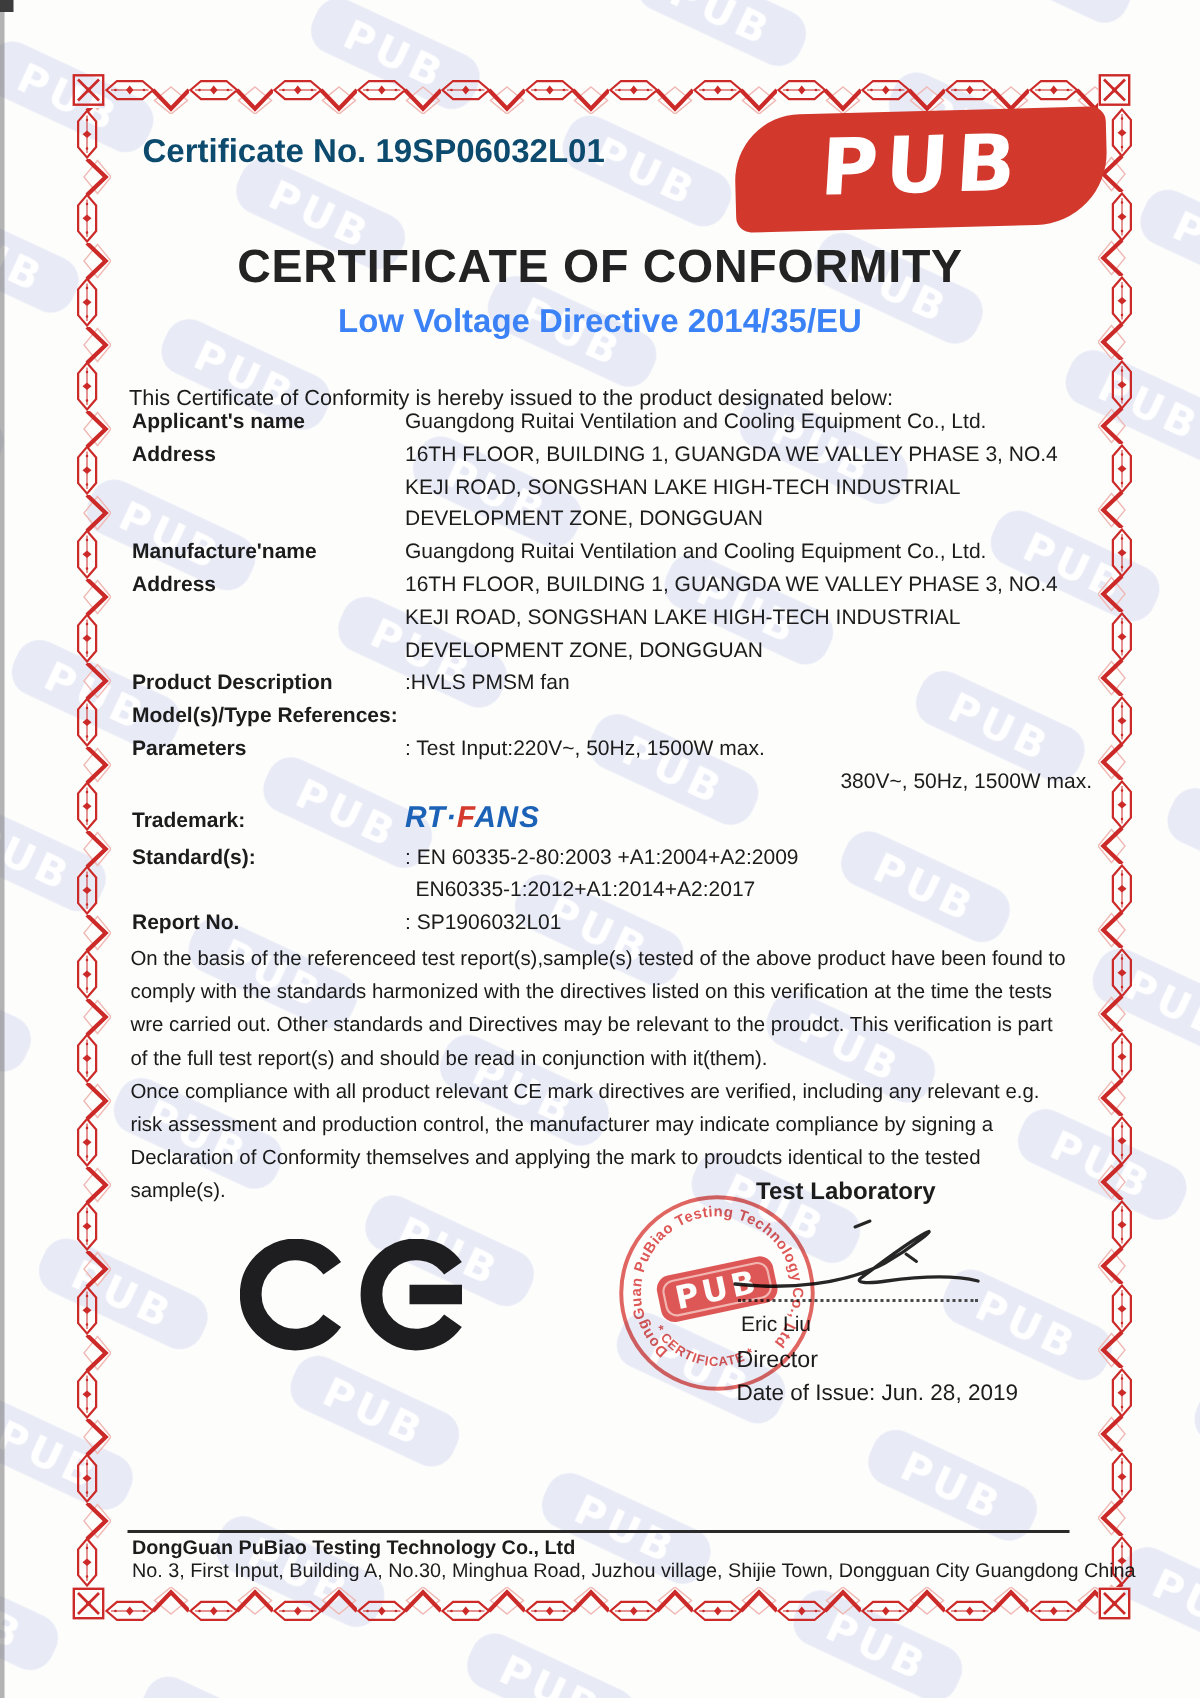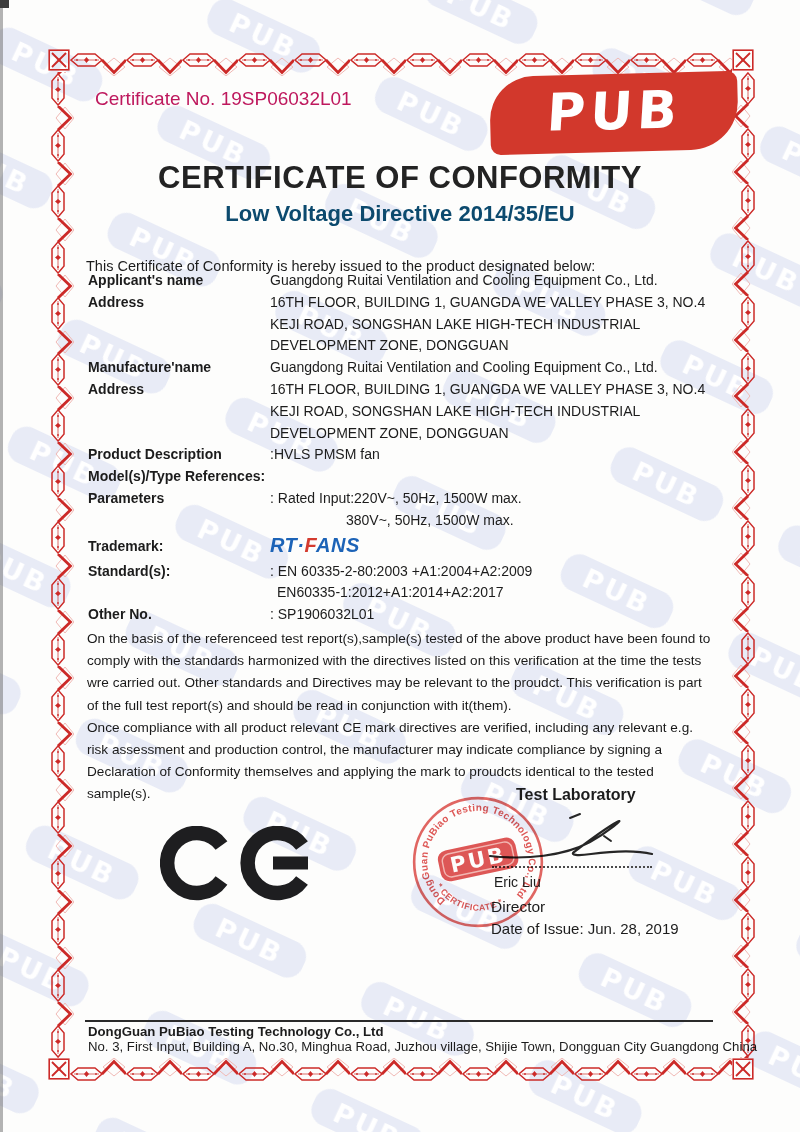--- a/index.html
+++ b/index.html
@@ -18,53 +18,53 @@
   .strip-bottom{left:70px;top:1058px;}
   .strip-bottom svg{transform:scaleY(-1);}
   .strip-left{left:48px;top:72px;width:26px;height:986px;}
   .strip-left svg{transform-origin:0 0;transform:rotate(-90deg) translate(-986px,0);}
   .strip-right{left:732px;top:72px;width:26px;height:986px;}
   .strip-right svg{transform-origin:0 0;transform:rotate(90deg) translate(0,-26px);}
   .corner{position:absolute;z-index:1;}
   .c-tl{left:48px;top:49px;} .c-tr{left:732px;top:49px;}
   .c-bl{left:48px;top:1058px;} .c-br{left:732px;top:1058px;}
   
-  .cert-no{position:absolute;left:95px;top:88px;z-index:2;font-size:19px;font-weight:normal;color:#be185d;}
+  .cert-no{position:absolute;left:95px;top:88px;z-index:2;font-size:22px;font-weight:bold;color:#0c4a6e;}
   .pub-logo{position:absolute;left:490px;top:74px;width:248px;height:78px;z-index:2;
             background:#d2382c;border-radius:44px 10px 48px 10px;transform:rotate(-1.5deg);
             display:flex;align-items:center;justify-content:center;}
   .pub-logo .pub-word{color:#ffffff;font-weight:bold;font-size:52px;line-height:1;
             letter-spacing:5px;transform:skewX(-5deg);padding-bottom:4px;
             font-family:"DejaVu Sans",sans-serif;}
   
   .title{position:absolute;left:70px;top:160px;width:660px;z-index:2;text-align:center;
          font-size:31px;font-weight:bold;color:#232323;letter-spacing:.5px;}
   .subtitle{position:absolute;left:70px;top:201px;width:660px;z-index:2;text-align:center;
-         font-size:22px;font-weight:bold;color:#0c4a6e;}
+         font-size:22px;font-weight:bold;color:#3b82f6;}
   .intro{position:absolute;left:86px;top:246px;z-index:2;font-size:14.5px;margin-top:12px;}
   
   .fields{position:absolute;left:88px;top:270px;width:640px;z-index:2;font-size:14px;line-height:21.8px;}
   .frow{display:flex;align-items:flex-start;}
   .flabel{width:182px;flex:none;font-weight:bold;}
   .fvalue{flex:1;min-width:0;}
   .nowrap{white-space:nowrap;}
-  .indent-params{padding-left:76px;}
+  .indent-params{padding-left:76px;text-align:right;}
   .indent-std{padding-left:7px;}
   .tm-row{height:26px;display:flex;align-items:center;margin:2px 0 1px;justify-content:space-between;}
   .tm{font-size:20px;font-weight:bold;font-style:italic;letter-spacing:.5px;transform:skewX(-6deg);}
   .tm-prefix,.tm-suffix{color:#1c63b7;}
   .tm-accent{color:#d43a2e;}
   
   .paragraphs{position:absolute;left:87px;top:628px;width:628px;z-index:2;
               font-size:13.6px;line-height:22.2px;color:#1a1a1a;}
   .paragraphs p{margin:0;}
   
   .ce{position:absolute;left:160px;top:826px;z-index:2;}
   .sr{position:absolute;width:1px;height:1px;overflow:hidden;clip-path:inset(50%);}
-  .testlab-heading{position:absolute;left:504px;top:786px;z-index:2;font-size:16px;font-weight:bold;margin-left:12px;}
+  .testlab-heading{position:absolute;left:504px;top:786px;z-index:2;font-size:16px;font-weight:bold;}
   .signature{position:absolute;left:486px;top:810px;z-index:2;}
   .sig-dotline{position:absolute;left:492px;top:866px;width:160px;z-index:2;border-bottom:2px dotted #4a4a4a;}
   .signer-name{position:absolute;left:494px;top:874px;z-index:2;font-size:14px;}
   .signer-title{position:absolute;left:491px;top:898px;z-index:2;font-size:15.5px;}
   .issue-date{position:absolute;left:491px;top:920px;z-index:2;font-size:15px;}
   .stamp{position:absolute;left:402px;top:786px;z-index:3;mix-blend-mode:multiply;opacity:.92;}
   
   .footer-rule{position:absolute;left:85px;top:1020px;width:628px;z-index:2;border-top:2px solid #2a2a2a;}
   .footer-company{position:absolute;left:88px;top:1024px;z-index:2;font-size:13.2px;font-weight:bold;}
   .footer-address{position:absolute;left:88px;top:1039px;z-index:2;font-size:13.2px;}
@@ -171,39 +171,39 @@
     <div class="frow">
       <div class="flabel">Product Description</div>
       <div class="fvalue nowrap">:HVLS PMSM fan</div>
     </div>
     <div class="frow">
       <div class="flabel">Model(s)/Type References:</div>
     </div>
     <div class="frow">
       <div class="flabel">Parameters</div>
       <div class="fvalue">
-        <div class="nowrap">: Rated Input:220V~, 50Hz, 1500W max.</div>
+        <div class="nowrap">: Test Input:220V~, 50Hz, 1500W max.</div>
         <div class="nowrap indent-params">380V~, 50Hz, 1500W max.</div>
       </div>
     </div>
     <div class="frow tm-row">
       <div class="flabel">Trademark:</div>
       <div class="fvalue">
         <span class="tm"><span class="tm-prefix">RT·</span><span class="tm-accent">F</span><span class="tm-suffix">ANS</span></span>
       </div>
     </div>
     <div class="frow">
       <div class="flabel">Standard(s):</div>
       <div class="fvalue">
         <div class="nowrap">: EN 60335-2-80:2003 +A1:2004+A2:2009</div>
         <div class="nowrap indent-std">EN60335-1:2012+A1:2014+A2:2017</div>
       </div>
     </div>
     <div class="frow">
-      <div class="flabel">Other No.</div>
+      <div class="flabel">Report No.</div>
       <div class="fvalue nowrap">: SP1906032L01</div>
     </div>
   </div>
 
   <div class="paragraphs">
     <p>On the basis of the referenceed test report(s),sample(s) tested of the above product have been found to comply with the standards harmonized with the directives listed on this verification at the time the tests wre carried out. Other standards and Directives may be relevant to the proudct. This verification is part of the full test report(s) and should be read in conjunction with it(them).</p>
     <p>Once compliance with all product relevant CE mark directives are verified, including any relevant e.g. risk assessment and production control, the manufacturer may indicate compliance by signing a Declaration of Conformity themselves and applying the mark to proudcts identical to the tested sample(s).</p>
   </div>
 
   <div class="ce">

